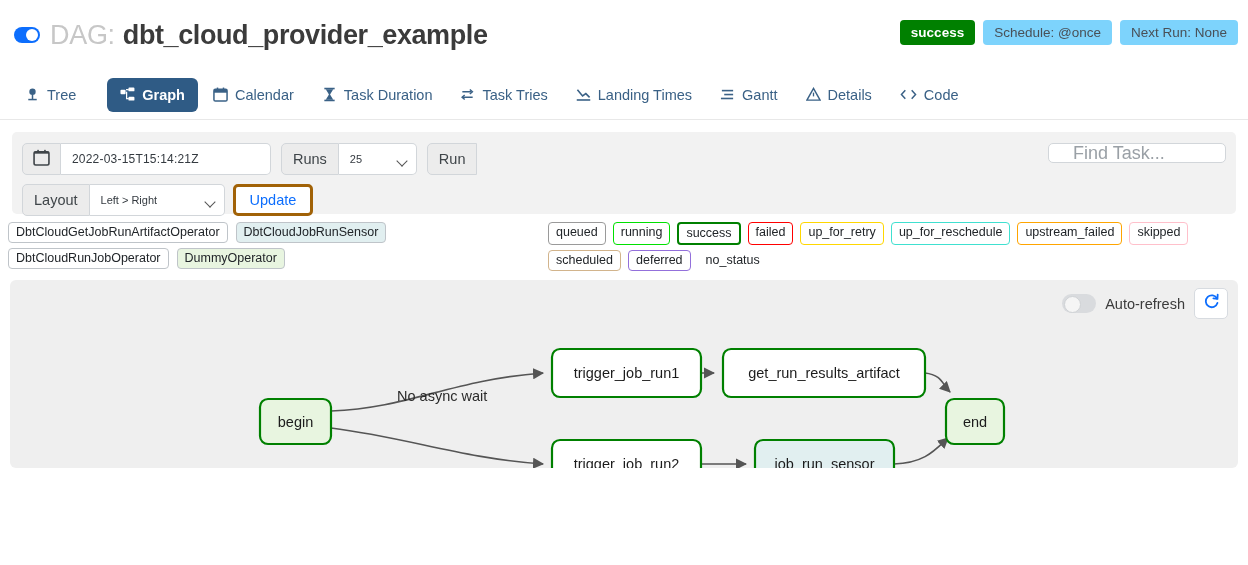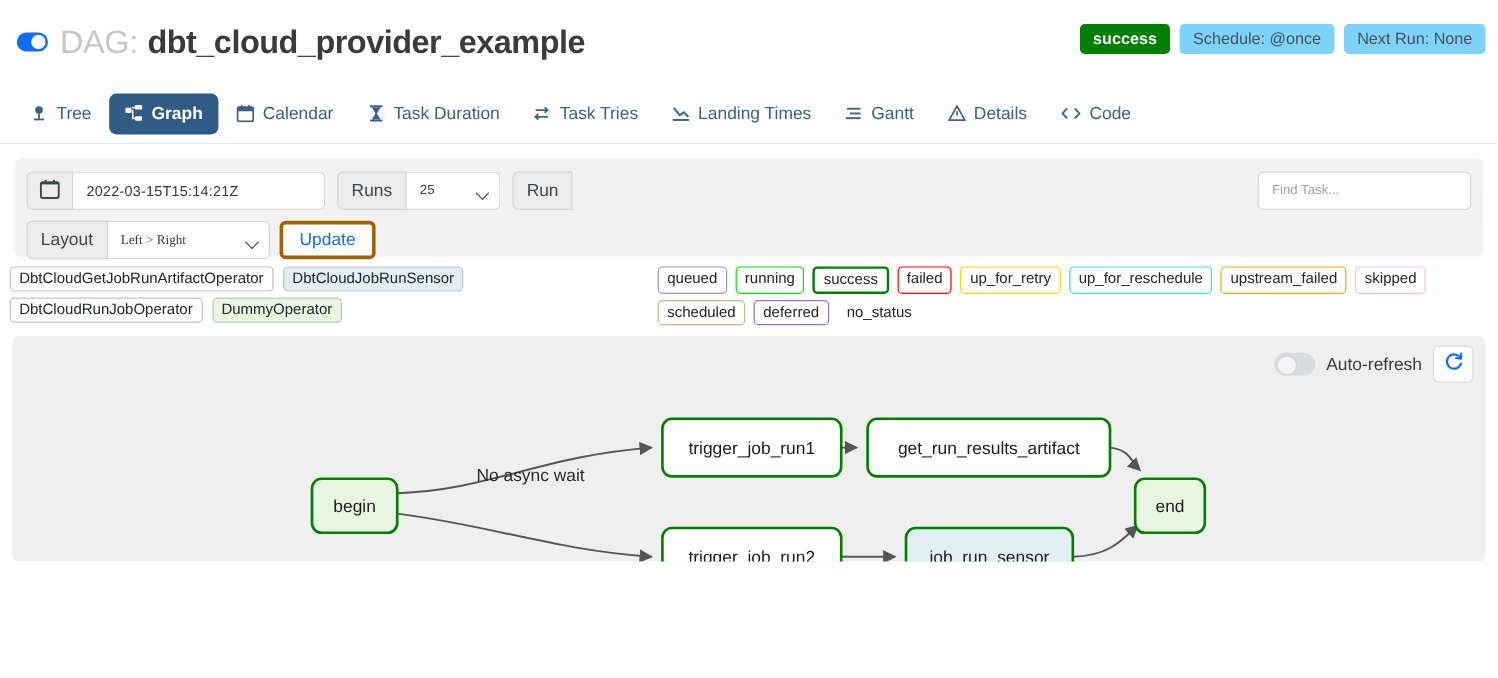--- a/index.html
+++ b/index.html
@@ -90,20 +90,21 @@
     border-radius: 6px;
     font-size: 14.5px;
     color: #3a6186;
     cursor: pointer;
     white-space: nowrap;
   }
   .tab.active {
     background: #2f5b85;
     color: #ffffff;
     font-weight: bold;
+    margin-left: 16px;
   }
   .tab svg { display: block; }
   .tab-actions {
     position: absolute;
     right: 12px;
     top: 88px;
     display: flex;
     border: 1px solid #d7dbe0;
     border-radius: 5px;
     overflow: hidden;
@@ -200,47 +201,46 @@
     border-left: none;
     width: 400px;
   }
   .ctrl.layout-label {
     border-radius: 5px 0 0 5px;
   }
   .select.layout-select {
     border-radius: 0 5px 5px 0;
     border-left: none;
     width: 135px;
-    font-family: Liberation Serif, serif;
   }
   .btn-outline {
     height: 32px;
     margin-left: 8px;
     border: 3px solid #a16207;
     color: #0d6efd;
     background: #ffffff;
     border-radius: 5px;
     font-size: 14.5px;
     padding: 0 14px;
     display: flex;
     align-items: center;
     cursor: pointer;
     font-family: "Liberation Sans", sans-serif;
   }
   .find-task {
     position: absolute;
     right: 10px;
     top: 11px;
     width: 178px;
-    height: 32px;
+    height: 20px;
     border: 1px solid #d2d6da;
     border-radius: 5px;
     background: #ffffff;
-    padding: 0 11px;
-    font-size: 11px;
+    padding: 0 24px;
+    font-size: 18px;
     color: #343a40;
     font-family: "Liberation Sans", sans-serif;
   }
   .find-task::placeholder { color: #9aa0a6; }
 
   
   .legend {
     padding: 8px 8px 6px 8px;
     display: flex;
     flex-wrap: wrap;

